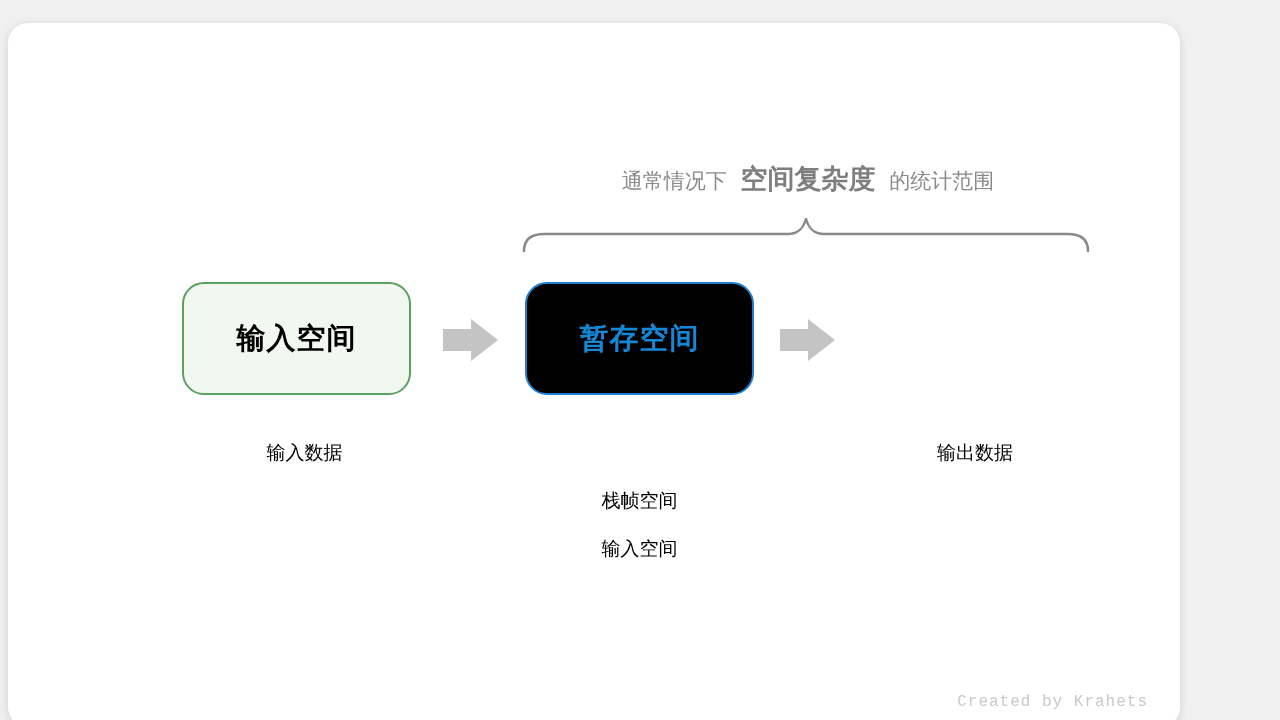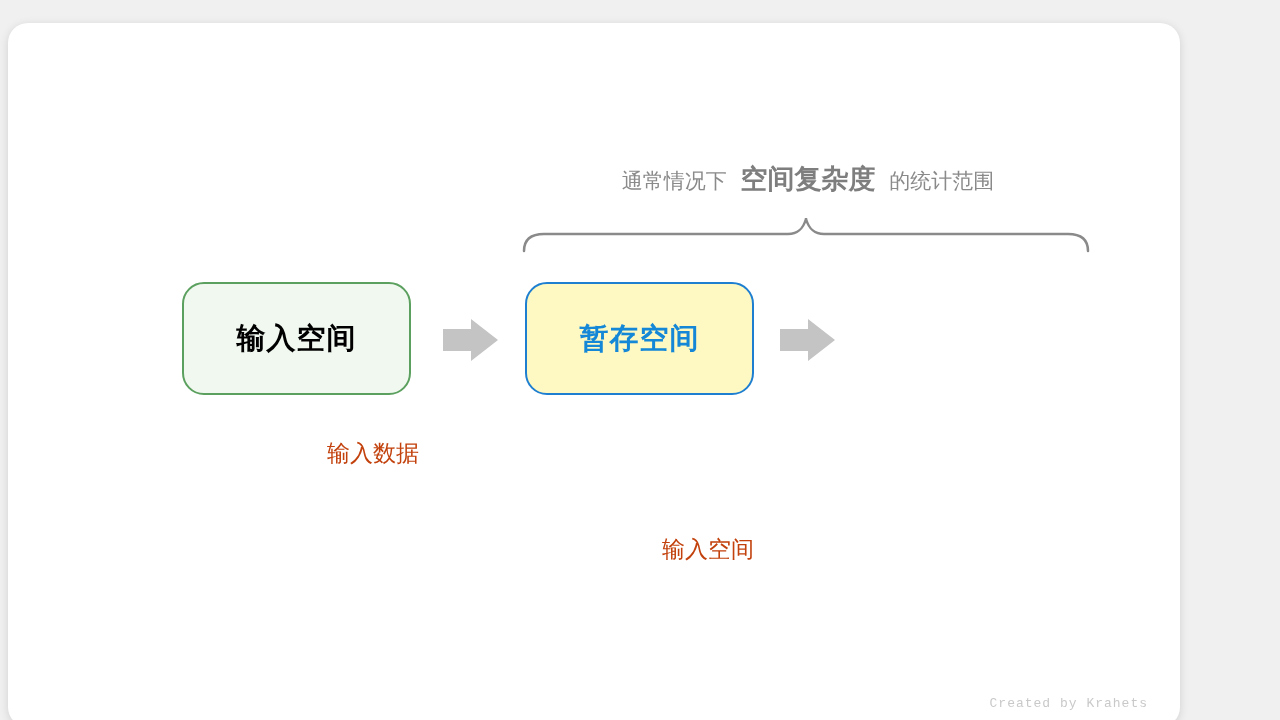--- a/index.html
+++ b/index.html
@@ -40,44 +40,44 @@
   .box {
     position: absolute;
     top: 267px; width: 229px; height: 113px;
     border-radius: 22px;
     border: 2.5px solid;
     display: flex; align-items: center; justify-content: center;
     font-size: 29px; font-weight: bold;
     letter-spacing: 1px;
   }
   .box-input  { left: 182px; background: #f1f8f0; border-color: #5ba05e; color: #000000; }
-  .box-temp   { left: 525px; background: #fef9c3; border-color: #1e7fd1; color: #1487d7; }
+  .box-temp   { left: 525px; background: #000000; border-color: #1e7fd1; color: #1487d7; }
   .box-output { left: 861px; width: 228px; background: #edf5f1; border-color: #449484; color: #3d9181; }
   .arrow-svg { position: absolute; top: 301px; width: 56px; height: 48px; }
   .arrow-1 { left: 443px; }
   .arrow-2 { left: 780px; }
   .note {
     position: absolute;
-    text-align: right;
-    color: #c2410c;
-    font-size: 23px;
+    text-align: center;
+    color: #000000;
+    font-size: 19px;
     line-height: 28px;
     white-space: nowrap;
   }
   .note-col-1 { left: 190px; width: 229px; }
   .note-col-2 { left: 525px; width: 229px; }
   .note-col-3 { left: 861px; width: 228px; }
   .note-row-1 { top: 424px; }
   .note-row-2 { top: 472px; }
   .note-row-3 { top: 520px; }
   .credit {
     position: absolute;
     right: 40px; bottom: 24px;
     font-family: "Liberation Mono", monospace;
-    font-size: 13px;
+    font-size: 16px;
     color: #c9c9c9;
     letter-spacing: 1px;
   }
 </style>
 </head>
 <body>
 
 <div class="stage">
   <div class="card"></div>
 
@@ -103,17 +103,19 @@
     <span>暂存空间</span>
   </div>
 
   <svg class="arrow-svg arrow-2" viewBox="0 0 56 48" aria-hidden="true">
     <polygon points="0,13 28,13 28,3 55,24 28,45 28,35 0,35" fill="#c4c4c4"></polygon>
   </svg>
 
 
   <div class="note note-col-1 note-row-1">输入数据</div>
 
+  <div class="note note-col-2 note-row-2">栈帧空间</div>
   <div class="note note-col-2 note-row-3">输入空间</div>
 
+  <div class="note note-col-3 note-row-1">输出数据</div>
 
   <div class="credit">Created by Krahets</div>
 </div>
 
 </body></html>

